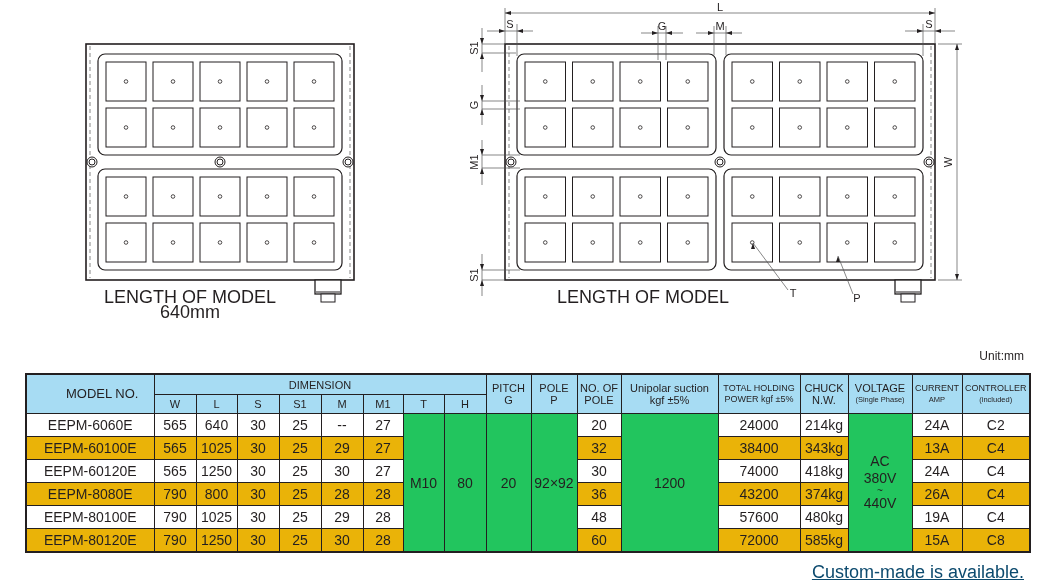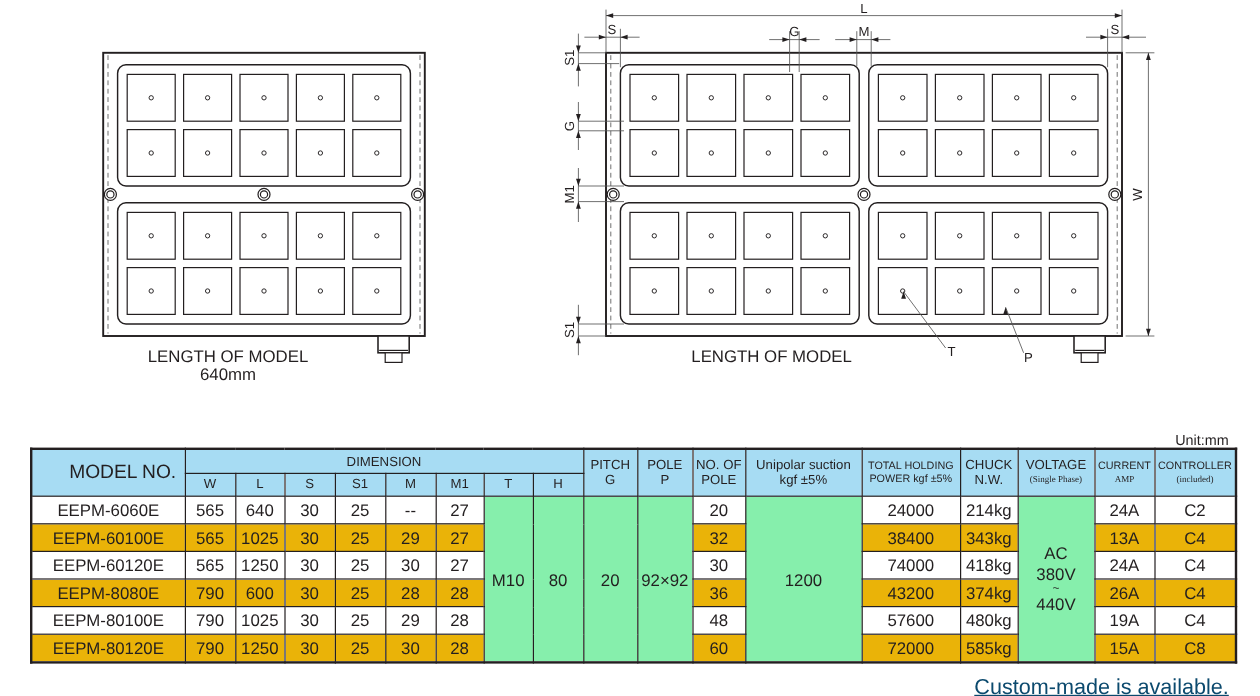--- a/index.html
+++ b/index.html
@@ -1,30 +1,30 @@
 <!DOCTYPE html>
 <html><head>
 <meta charset="utf-8">
 <style>
   html, body { margin:0; padding:0; background:#ffffff; }
   body { width:1050px; height:580px; position:relative; overflow:hidden; font-family:"Liberation Sans", sans-serif; color:#231f20; }
   .abs { position:absolute; }
   svg text { font-family:"Liberation Sans", sans-serif; fill:#231f20; }
-  .caption { position:absolute; text-align:center; font-size:14px; line-height:15px; color:#231f20; }
-  .unit { position:absolute; right:26px; top:360px; font-size:12px; color:#231f20; }
+  .caption { position:absolute; text-align:center; font-size:18px; line-height:15px; color:#231f20; }
+  .unit { position:absolute; right:26px; top:349px; font-size:12px; color:#231f20; }
   table.spec { position:absolute; left:25px; top:373px; border-collapse:collapse; table-layout:fixed; border:2px solid #231f20; }
   table.spec td, table.spec th { border:1px solid #231f20; padding:0; text-align:center; vertical-align:middle; overflow:hidden; white-space:nowrap; }
   table.spec th { background:#a7dcf3; font-weight:normal; font-size:11px; line-height:12px; color:#231f20; }
   table.spec th.small { font-size:9px; line-height:11px;margin-top:32px; }
-  table.spec th .tiny { font-size:7.5px; display:block;font-family:Liberation Serif, serif; }
+  table.spec th .tiny { font-size:7.5px; display:block; }
   table.spec tr.hdr1 th { height:19px; }
   table.spec tr.hdr2 th { height:18px; }
   table.spec td { font-size:14px; height:22px; line-height:22px; background:#ffffff; }
   table.spec tr.alt td.shade { background:#eab308; }
-  table.spec td.merged { background:#86efac;margin-top:38px; }
+  table.spec td.merged { background:#22c55e;margin-top:38px; }
   .custom { position:absolute; right:26px; top:562px; font-size:18px; color:#0c4a6e;text-decoration:underline; }
 </style>
 </head>
 <body>
 
 <svg class="abs" style="left:0;top:0" width="470" height="340" viewBox="0 0 470 340">
   <g id="small-diag">
       <rect x="86" y="44" width="268" height="236" fill="#fff" stroke="#231f20" stroke-width="1.6"></rect>
       <line x1="90" y1="46" x2="90" y2="278" stroke="#555" stroke-width="0.7" stroke-dasharray="4,3"></line>
       <line x1="350" y1="46" x2="350" y2="278" stroke="#555" stroke-width="0.7" stroke-dasharray="4,3"></line>
@@ -258,21 +258,21 @@
       <col style="width:44px">
       <col style="width:97px">
       <col style="width:82px">
       <col style="width:48px">
       <col style="width:64px">
       <col style="width:50px">
       <col style="width:68px">
   </colgroup>
   <tbody>
       <tr class="hdr1">
-    <th rowspan="2" style="font-size:16px;padding-left:24px;"><span>MODEL NO.</span></th>
+    <th rowspan="2" style="font-size:13px;padding-left:24px;"><span>MODEL NO.</span></th>
     <th colspan="8">DIMENSION</th>
     <th rowspan="2"><span>PITCH</span><br><span>G</span></th>
     <th rowspan="2"><span>POLE</span><br><span>P</span></th>
     <th rowspan="2"><span>NO. OF</span><br><span>POLE</span></th>
     <th rowspan="2"><span>Unipolar suction</span><br><span>kgf ±5%</span></th>
     <th rowspan="2" class="small"><span>TOTAL HOLDING</span><br><span>POWER kgf ±5%</span></th>
     <th rowspan="2"><span>CHUCK</span><br><span>N.W.</span></th>
     <th rowspan="2"><span>VOLTAGE</span><span class="tiny">(Single Phase)</span></th>
     <th rowspan="2" class="small"><span>CURRENT</span><span class="tiny">AMP</span></th>
     <th rowspan="2" class="small"><span>CONTROLLER</span><span class="tiny">(included)</span></th>
@@ -338,21 +338,21 @@
         <td class="shade">27</td>
         <td class="shade">30</td>
         <td class="shade">74000</td>
         <td class="shade">418kg</td>
         <td class="shade">24A</td>
         <td class="shade">C4</td>
       </tr>
       <tr class="alt">
         <td class="shade">EEPM-8080E</td>
         <td class="shade">790</td>
-        <td class="shade">600</td>
+        <td class="shade">800</td>
         <td class="shade">30</td>
         <td class="shade">25</td>
         <td class="shade">28</td>
         <td class="shade">28</td>
         <td class="shade">36</td>
         <td class="shade">43200</td>
         <td class="shade">374kg</td>
         <td class="shade">26A</td>
         <td class="shade">C4</td>
       </tr>

